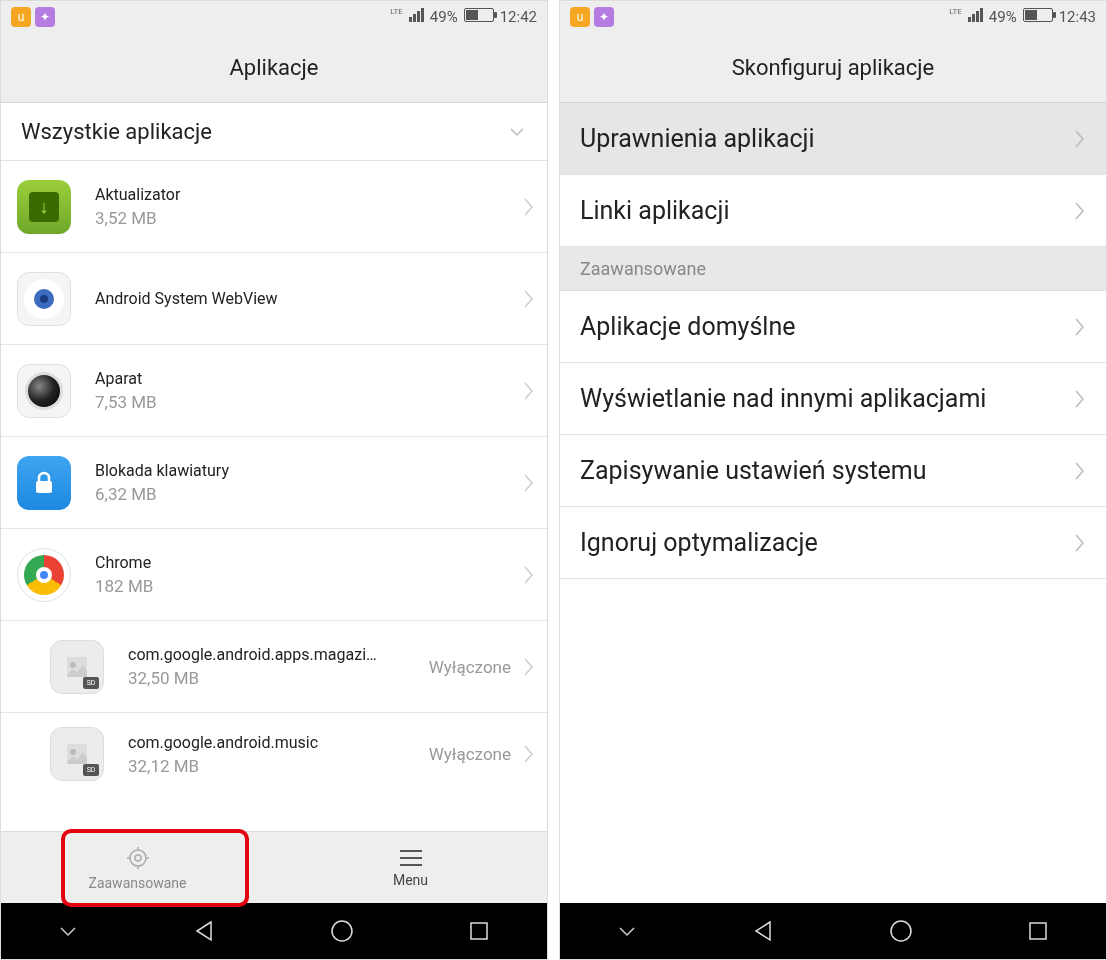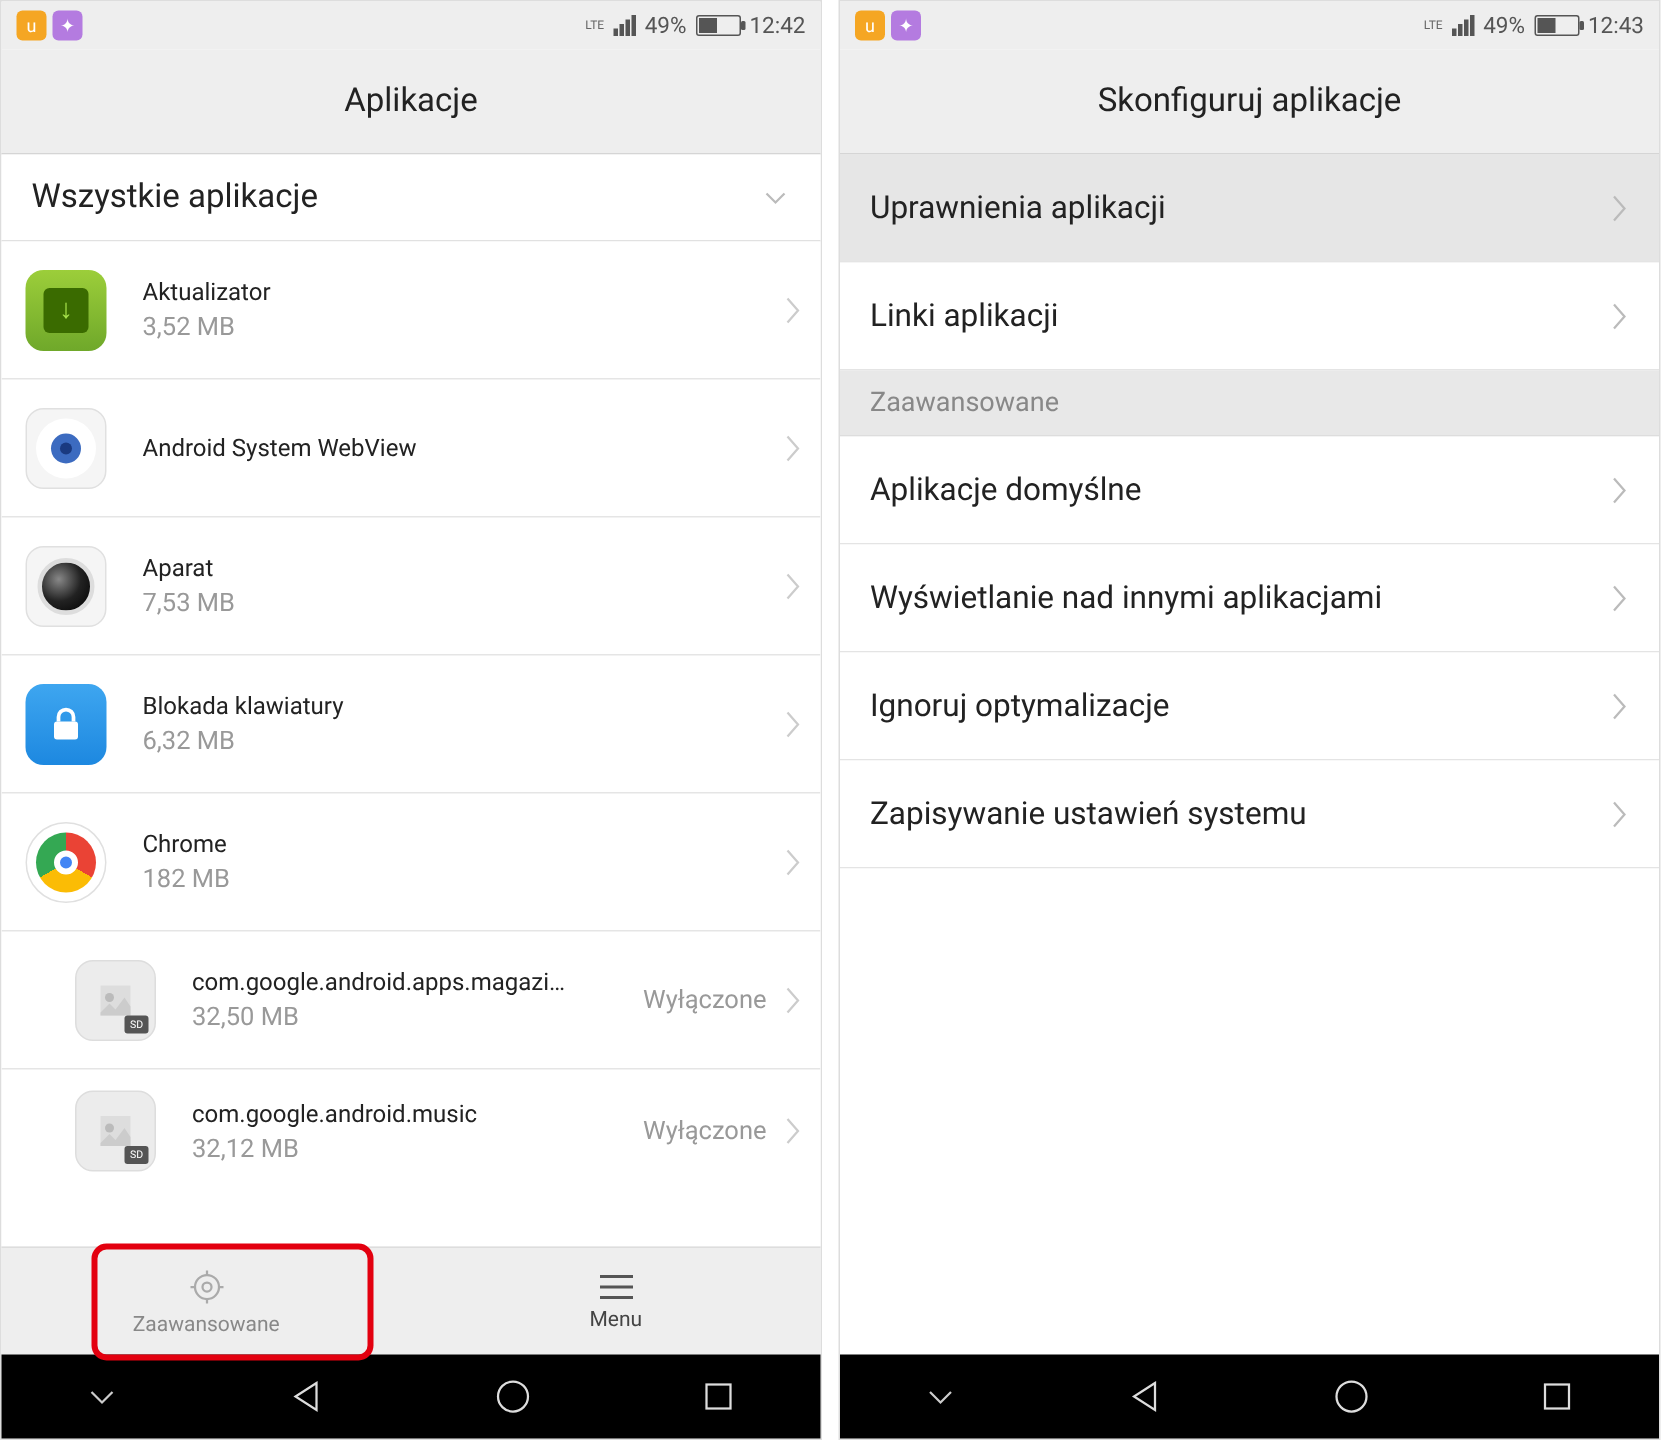--- a/index.html
+++ b/index.html
@@ -32,21 +32,21 @@
   }
   .statusbar .left-icons { display: flex; gap: 4px; }
   .sb-ico {
     width: 20px; height: 20px; border-radius: 4px;
     display: flex; align-items: center; justify-content: center;
     font-size: 12px; color: #fff;
   }
   .sb-ico.orange { background: #f5a623; }
   .sb-ico.purple { background: #b47be0; }
   .statusbar .spacer { flex: 1; }
-  .statusbar .right { display: flex; align-items: center; gap: 4px; font-size: 15px; color:#555; }
+  .statusbar .right { display: flex; align-items: flex-start; gap: 4px; font-size: 15px; color:#555; }
   .lte { font-size: 8px; line-height: 1; color:#666; margin-right:2px;}
   .signal-bars { display: inline-flex; align-items: flex-end; gap: 1px; margin-right:2px;}
   .signal-bars span { width:3px; background:#555; }
   .signal-bars span:nth-child(1){height:5px;}
   .signal-bars span:nth-child(2){height:8px;}
   .signal-bars span:nth-child(3){height:11px;}
   .signal-bars span:nth-child(4){height:14px;}
   .batt {
     width: 30px; height: 14px; border:1.5px solid #555; border-radius:2px;
     position: relative; display:inline-block; margin: 0 2px;
@@ -98,21 +98,21 @@
   .chev-right { color:#ccc; flex-shrink:0; }
   
   .settings-row {
     display:flex; align-items:center;
     padding: 0 20px;
     height: 72px;
     border-bottom:1px solid #e4e4e4;
     background:#fff;
   }
   .settings-row.highlight { background:#e6e6e6; }
-  .settings-row .label { font-size: 21px; color:#222; flex:1; }
+  .settings-row .label { font-size: 25px; color:#222; flex:1; }
   .section-header {
     height: 44px;
     background:#e8e8e8;
     display:flex; align-items:center;
     padding: 0 20px;
     font-size:18px; color:#888;
     border-bottom:1px solid #ddd;
   }
   
   .actionbar {
@@ -398,27 +398,27 @@
         <path d="M4 4l7 8-7 8" stroke="#bbb" stroke-width="1.5" fill="none"></path>
       </svg>
   </div>
   <div class="settings-row">
     <div class="label">Wyświetlanie nad innymi aplikacjami</div>
     <svg class="chev-right" width="14" height="24" viewBox="0 0 14 24">
         <path d="M4 4l7 8-7 8" stroke="#bbb" stroke-width="1.5" fill="none"></path>
       </svg>
   </div>
   <div class="settings-row">
+    <div class="label">Zapisywanie ustawień systemu</div>
+    <svg class="chev-right" width="14" height="24" viewBox="0 0 14 24">
+        <path d="M4 4l7 8-7 8" stroke="#bbb" stroke-width="1.5" fill="none"></path>
+      </svg>
+  </div>
+  <div class="settings-row">
     <div class="label">Ignoruj optymalizacje</div>
-    <svg class="chev-right" width="14" height="24" viewBox="0 0 14 24">
-        <path d="M4 4l7 8-7 8" stroke="#bbb" stroke-width="1.5" fill="none"></path>
-      </svg>
-  </div>
-  <div class="settings-row">
-    <div class="label">Zapisywanie ustawień systemu</div>
     <svg class="chev-right" width="14" height="24" viewBox="0 0 14 24">
         <path d="M4 4l7 8-7 8" stroke="#bbb" stroke-width="1.5" fill="none"></path>
       </svg>
   </div>
   <div class="blank-fill"></div>
   <div class="navbar">
     <span class="nav-btn">
         <svg width="22" height="22" viewBox="0 0 22 22">
           <path d="M4 8l7 7 7-7" stroke="#ccc" stroke-width="1.5" fill="none"></path>
         </svg>

